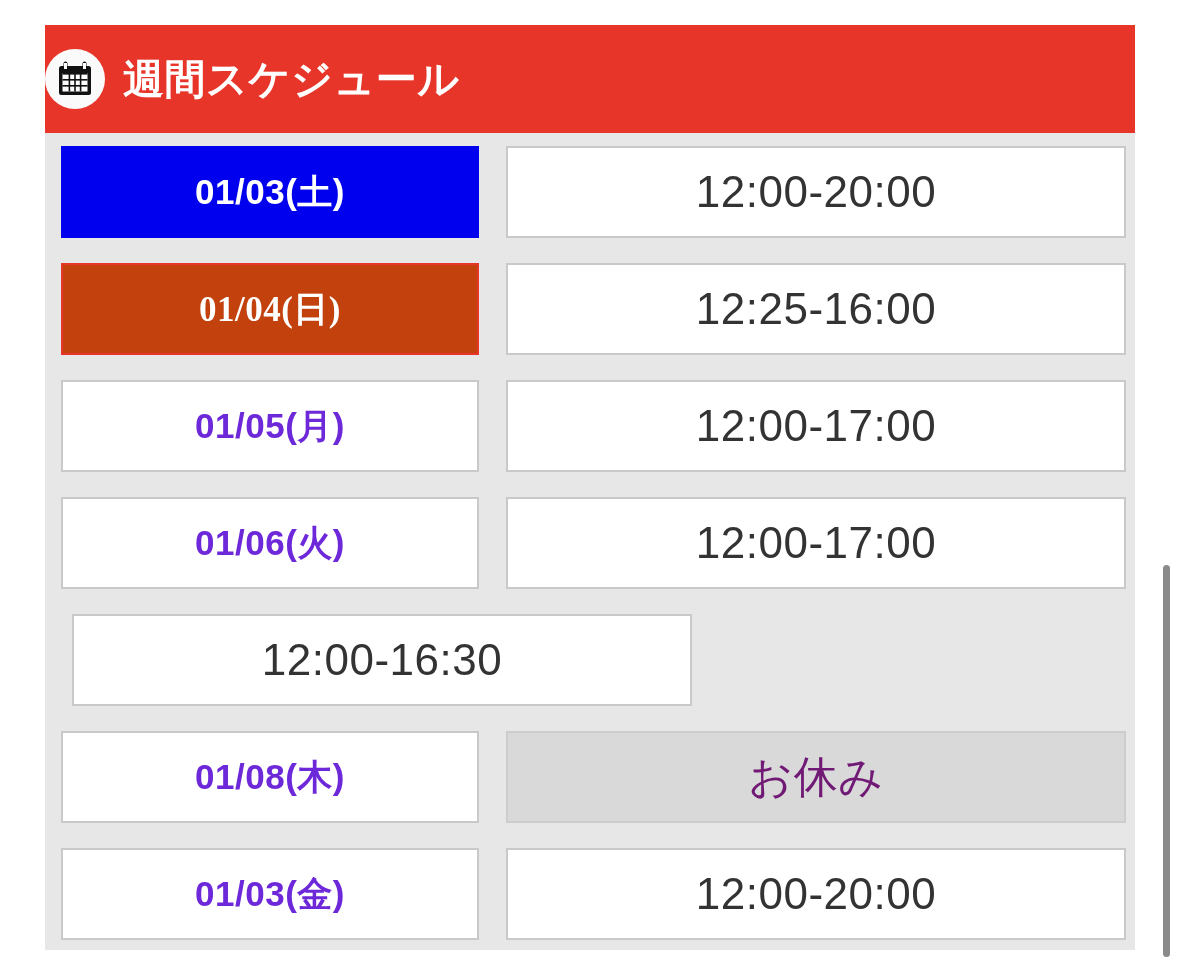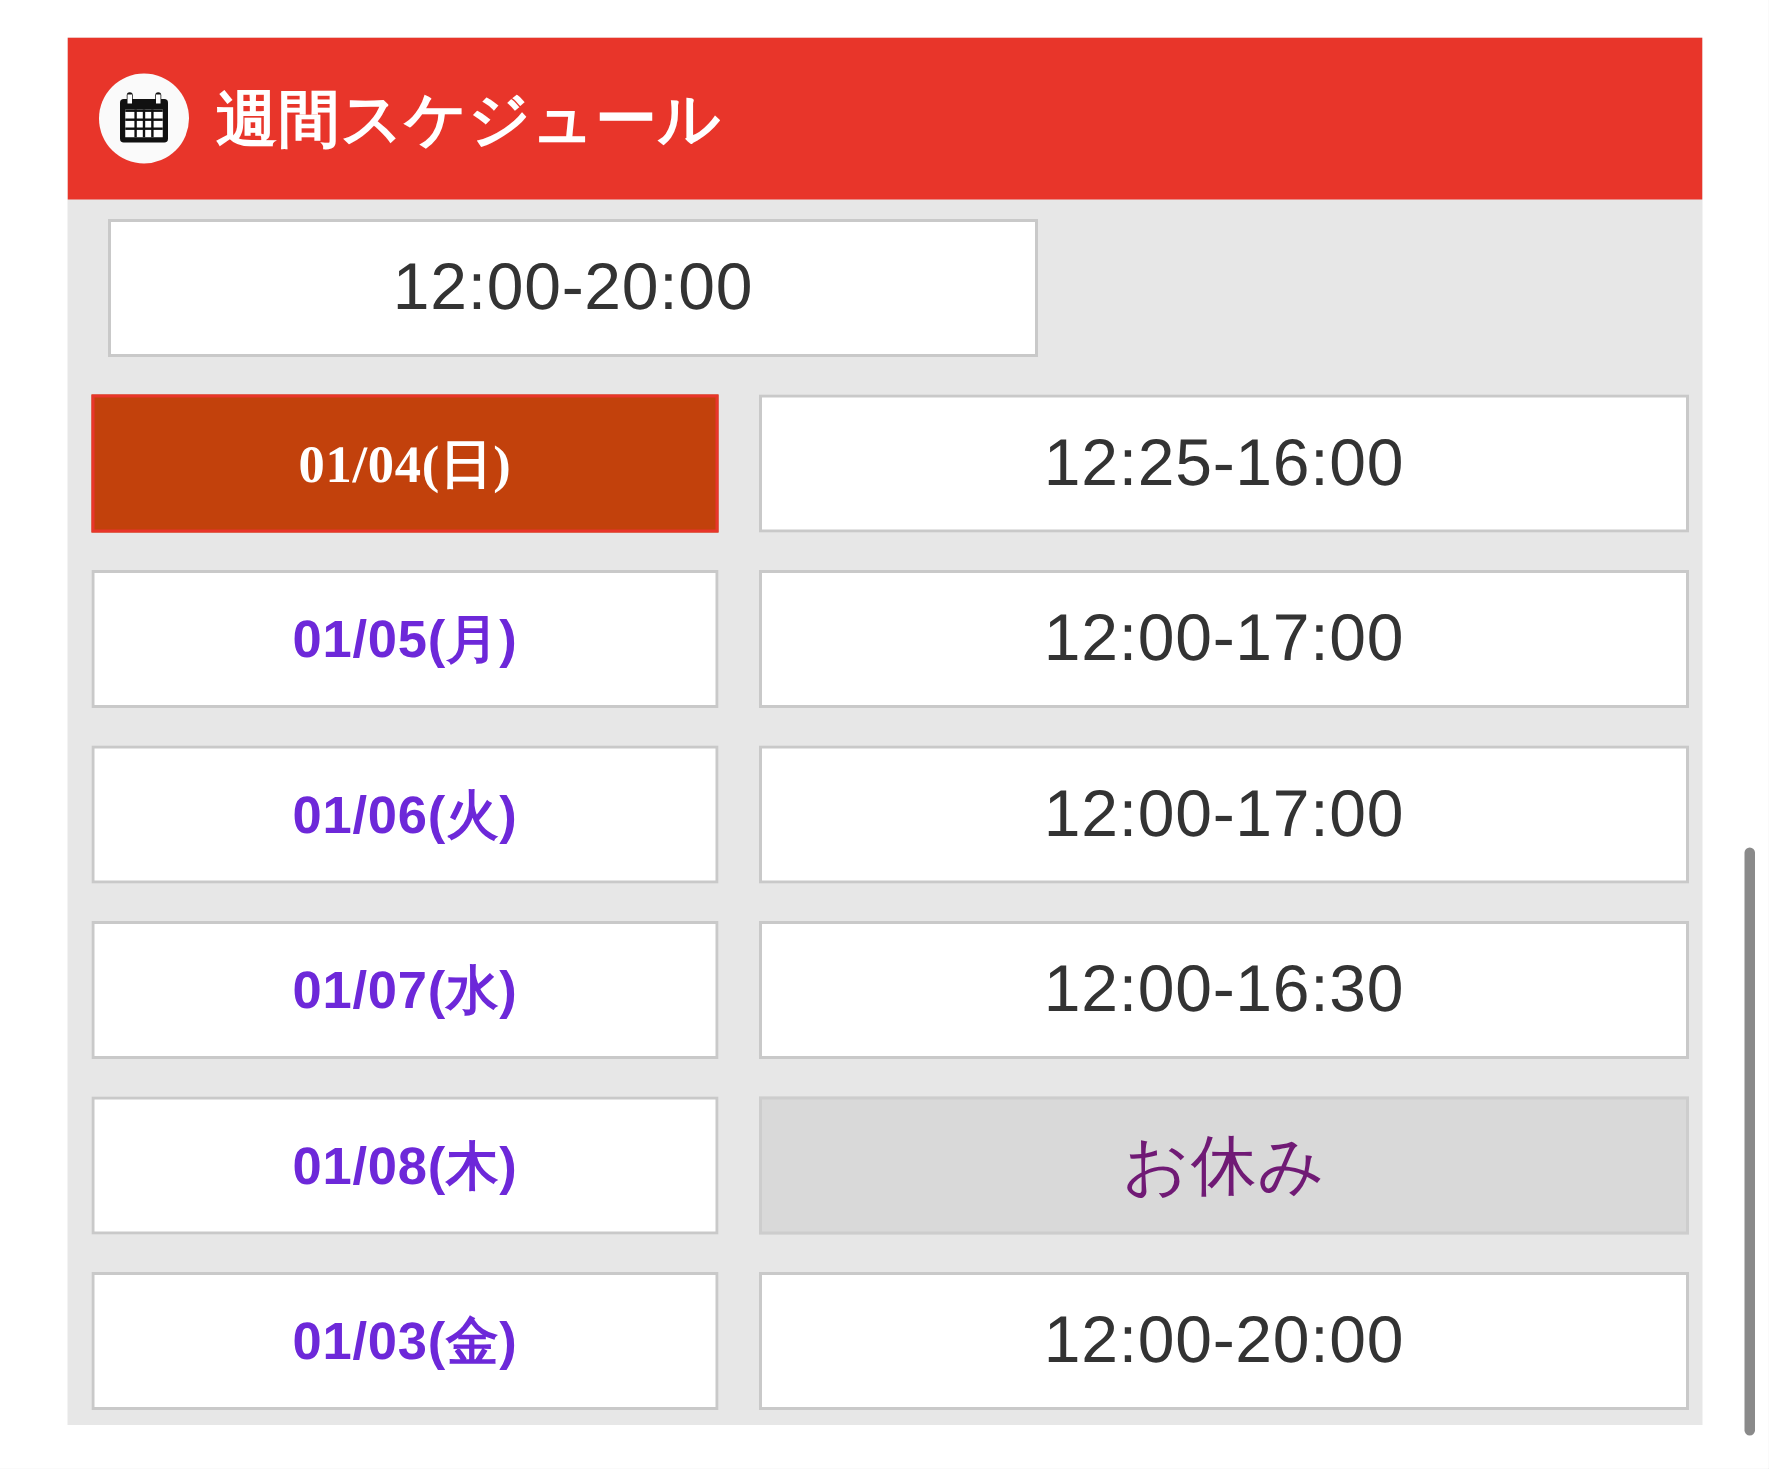--- a/index.html
+++ b/index.html
@@ -30,21 +30,20 @@
     box-sizing: border-box;
     overflow: hidden;
   }
 
   
   .card-header {
     height: 108px;
     background: #e8352a;
     display: flex;
     align-items: center;
-    padding-left: 21px;
     box-sizing: border-box;
   }
 
   .cal-badge {
     width: 60px;
     height: 60px;
     border-radius: 50%;
     background: #fafafa;
     display: flex;
     align-items: center;
@@ -167,40 +166,40 @@
           <rect x="8" y="3" width="3" height="6" fill="#ffffff"></rect>
           <rect x="27" y="3" width="3" height="6" fill="#ffffff"></rect>
         </svg>
       </div>
       <div class="header-title">週間スケジュール</div>
     </div>
 
     <div class="schedule-list">
 
       <div class="schedule-row">
+        <div class="cell date-cell sat">01/03(土)</div>
         <div class="cell time-cell">12:00-20:00</div>
       </div>
 
       <div class="schedule-row">
         <div class="cell date-cell sun">01/04(日)</div>
         <div class="cell time-cell">12:25-16:00</div>
       </div>
 
       <div class="schedule-row">
         <div class="cell date-cell">01/05(月)</div>
         <div class="cell time-cell">12:00-17:00</div>
       </div>
 
       <div class="schedule-row">
         <div class="cell date-cell">01/06(火)</div>
         <div class="cell time-cell">12:00-17:00</div>
       </div>
 
       <div class="schedule-row">
-        <div class="cell date-cell">01/07(水)</div>
         <div class="cell time-cell">12:00-16:30</div>
       </div>
 
       <div class="schedule-row">
         <div class="cell date-cell">01/08(木)</div>
         <div class="cell time-cell off">お休み</div>
       </div>
 
       <div class="schedule-row">
         <div class="cell date-cell">01/03(金)</div>

